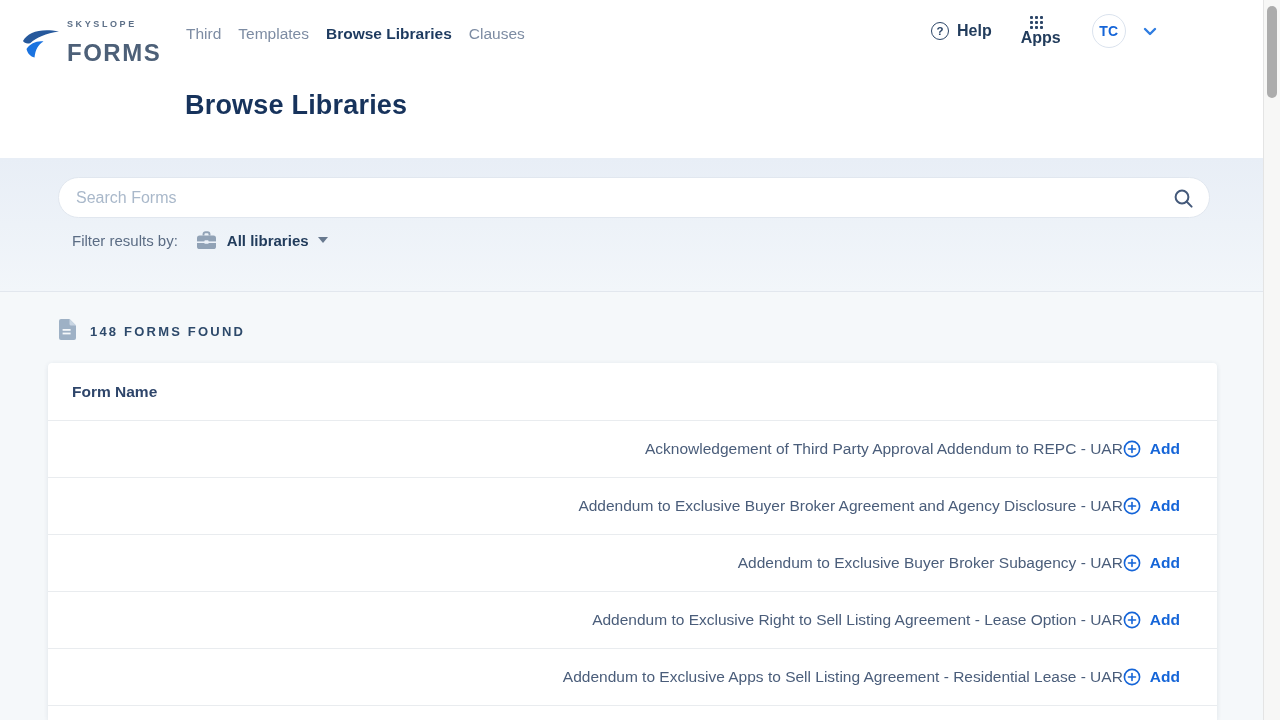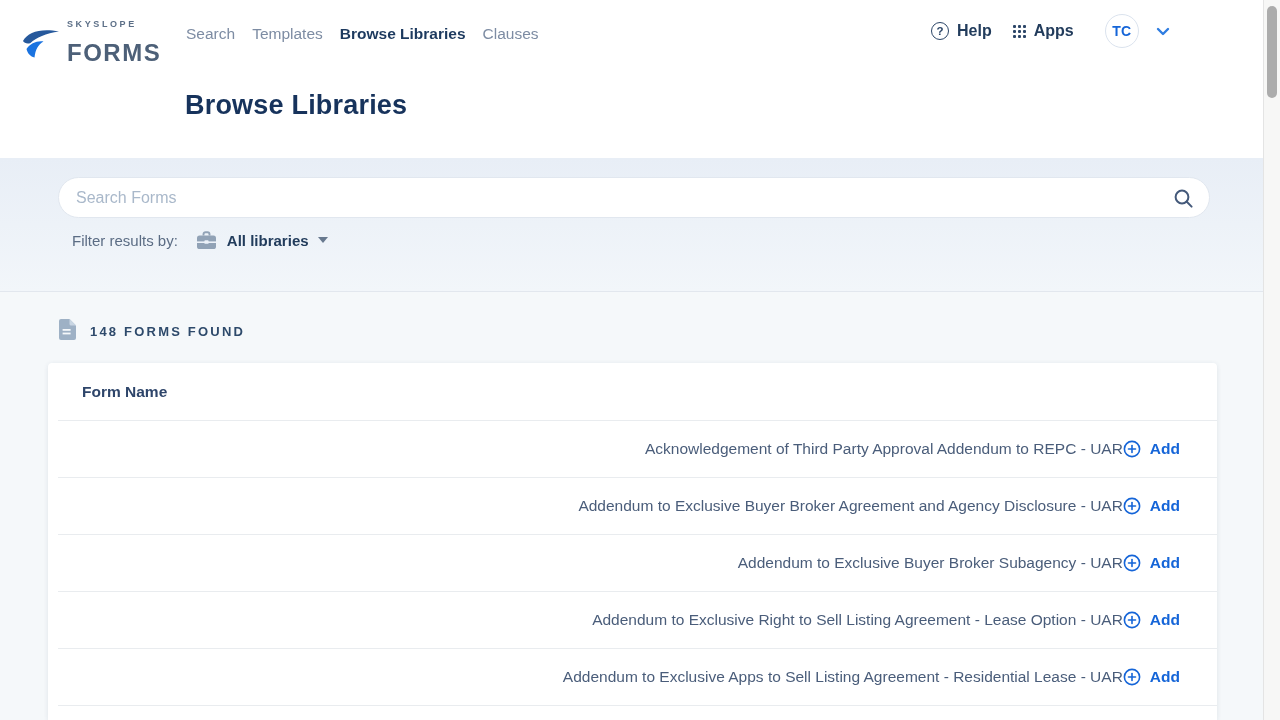--- a/index.html
+++ b/index.html
@@ -17,21 +17,21 @@
 
   .mainnav { position:absolute; left:186px; top:25px; display:flex; gap:17px; font-size:15.5px; }
   .mainnav .nav-item { text-decoration:none; color:#7d8ca3; cursor:pointer; }
   .mainnav .nav-item.active { color:#1d3a5f; font-weight:bold; }
 
   .actions { position:absolute; left:931px; top:14px; display:flex; align-items:center; }
   .help-icon { width:18px; height:18px; border:1.6px solid #2c4668; border-radius:50%;
                display:grid; place-items:center; font-size:11.5px; font-weight:bold; color:#2c4668; }
   .action-label { font-size:16px; font-weight:bold; color:#223c5c; margin-left:8px; }
   .help-group, .apps-group { display:flex; align-items:center; cursor:pointer; }
-  .apps-group { margin-left:21px; }
+  .apps-group { margin-left:21px;flex-direction:column; }
   .grid-icon { display:grid; grid-template-columns:repeat(3,3px); grid-template-rows:repeat(3,3px); gap:2px; }
   .grid-icon span { width:3px; height:3px; background:#2c4668; border-radius:1px; }
   .avatar { margin-left:31px; width:34px; height:34px; border-radius:50%; background:#fff;
             border:1px solid #dbe3ee; display:grid; place-items:center;
             font-size:14px; font-weight:bold; color:#1565d8; cursor:pointer; }
   .avatar-chevron { margin-left:17px; cursor:pointer; display:flex; align-items:center; }
 
   .page-title { position:absolute; left:185px; top:90px; font-size:27px; font-weight:bold;
                 color:#17335c; letter-spacing:0.2px; }
 
@@ -54,21 +54,21 @@
   .caret-down { width:0; height:0; border-left:5px solid transparent; border-right:5px solid transparent;
                 border-top:6px solid #68798f; cursor:pointer; }
   .filter-dropdown { display:flex; align-items:center; cursor:pointer; }
 
   
   .results { position:absolute; left:0; top:292px; width:1280px; height:428px; background:#f5f8fa;text-decoration:underline; }
   .forms-found { position:absolute; left:59px; top:27px; display:flex; align-items:center; gap:14px; }
   .forms-found-text { font-size:13px; font-weight:bold; letter-spacing:2.2px; color:#2e4a6b; }
 
   .card { position:absolute; left:48px; top:71px; width:1169px; height:357px; background:#ffffff;
-          border-radius:4px 4px 0 0; box-shadow:0 1px 5px rgba(30,60,90,0.10);padding-left:10px; }
+          border-radius:4px 4px 0 0; box-shadow:0 1px 5px rgba(30,60,90,0.10); }
   .thead { height:57px; display:flex; align-items:center; padding:0 24px;
            font-size:15.5px; font-weight:bold; color:#2e456a; }
   .row { height:57px; border-top:1px solid #e9ecef; display:flex; align-items:center;
          justify-content:flex-end; padding:0 37px 0 24px; }
   .row-name { font-size:15.5px; color:#4a5d7a; }
   .add-btn { display:flex; align-items:center; gap:9px; color:#1565d8; font-weight:bold;
              font-size:15.5px; cursor:pointer; background:none; border:none;
              font-family:"Liberation Sans",sans-serif; }
   .partial-row { height:15px; border-top:1px solid #e9ecef; }
 
@@ -90,21 +90,21 @@
         <path d="M4.5 21 C8 15.5 15 12.5 21.5 13.5 C16 17 13.5 21.5 12.5 29.5 C8.5 28.5 5.5 25.5 4.5 21 Z" fill="#1a73e0"></path>
       </svg>
     </span>
     <span class="brand-text">
       <span class="brand-top">SKYSLOPE</span>
       <span class="brand-bottom">FORMS</span>
     </span>
   </div>
 
   <nav class="mainnav">
-    <a class="nav-item">Search</a>
+    <a class="nav-item">Third</a>
     <a class="nav-item">Templates</a>
     <a class="nav-item active">Browse Libraries</a>
     <a class="nav-item">Clauses</a>
   </nav>
 
   <div class="actions">
     <div class="help-group">
       <span class="help-icon">?</span>
       <span class="action-label">Help</span>
     </div>

